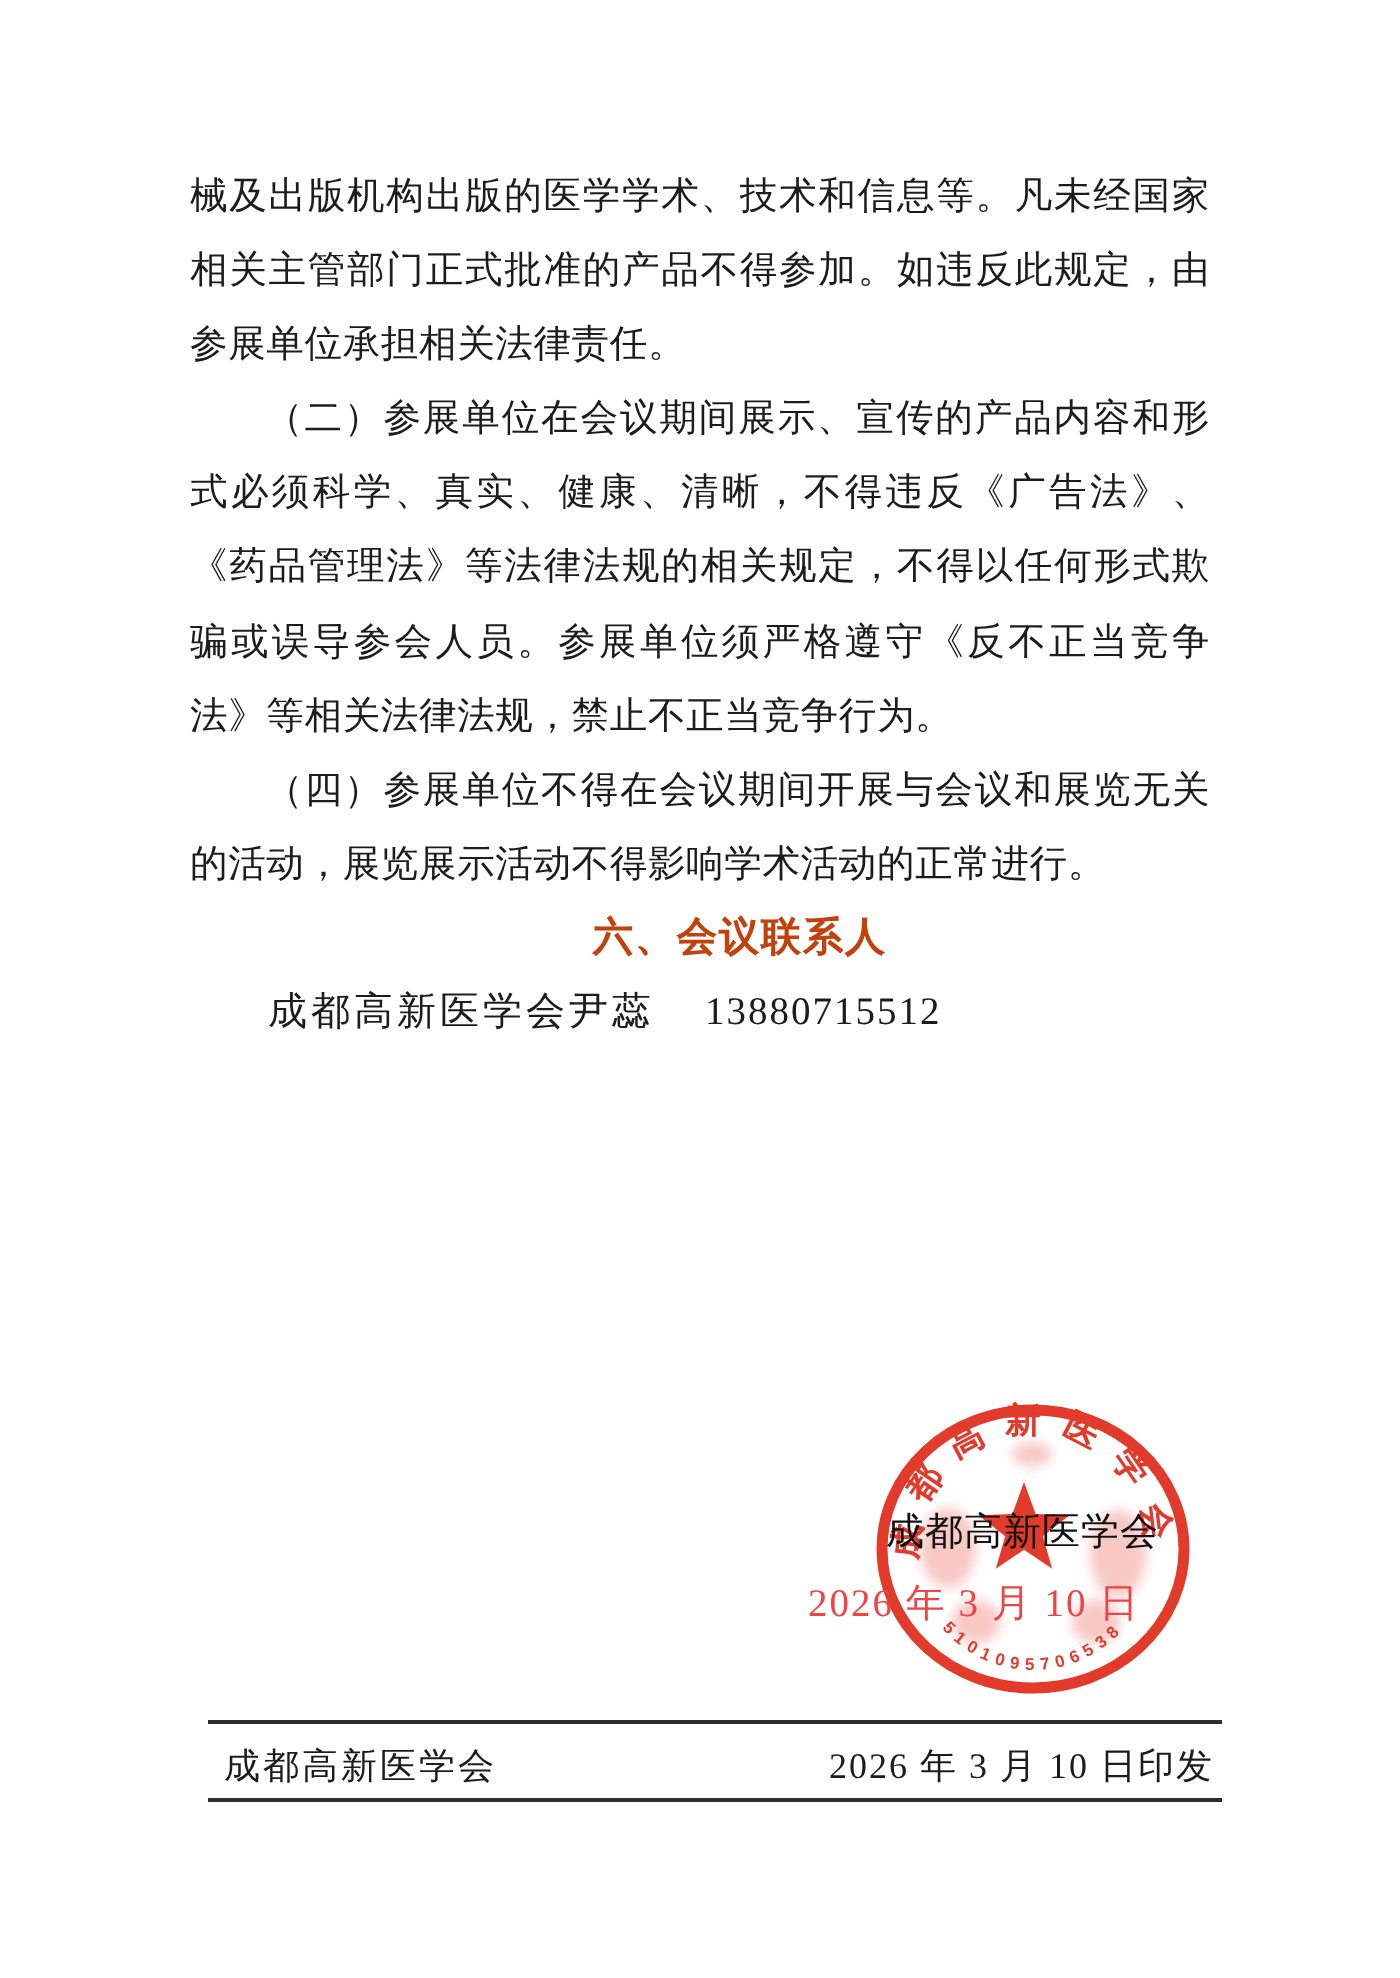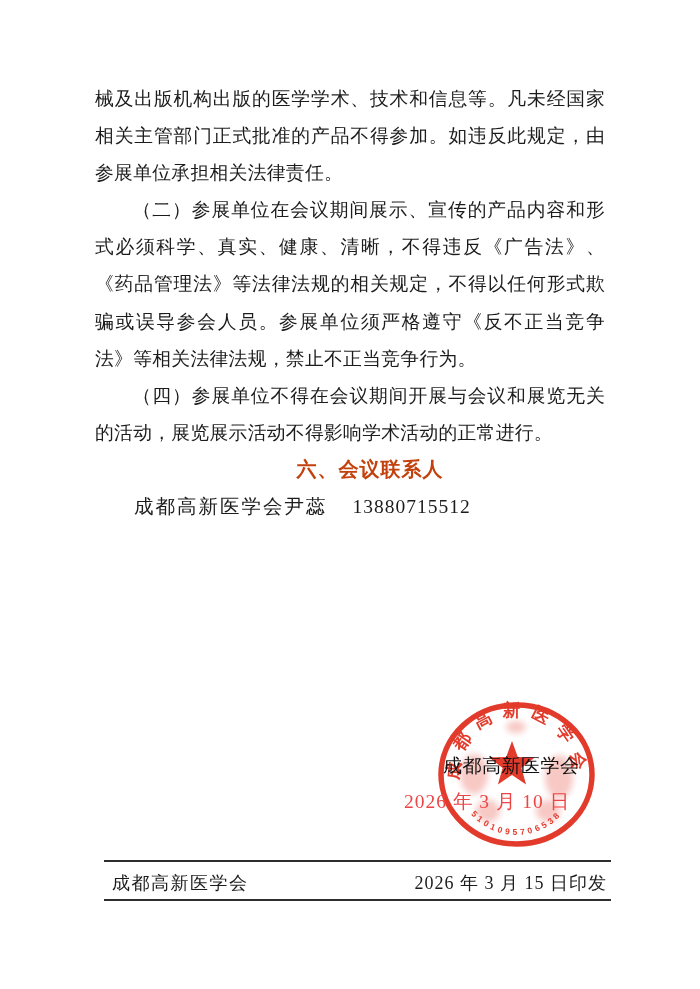--- a/index.html
+++ b/index.html
@@ -84,17 +84,17 @@
       <textPath href="#arcBottom" startOffset="50%">5101095706538</textPath>
     </text>
   </svg>
 
   <div class="sig-org">成都高新医学会</div>
   <div class="sig-date">2026 年 3 月 10 日</div>
 
   <div class="footer-rule top"></div>
   <div class="footer-row">
     <span class="issuer">成都高新医学会</span>
-    <span class="printdate">2026 年 3 月 15 日印发</span>
+    <span class="printdate">2026 年 3 月 10 日印发</span>
   </div>
   <div class="footer-rule bottom"></div>
 
 </div>
 
 </body></html>

